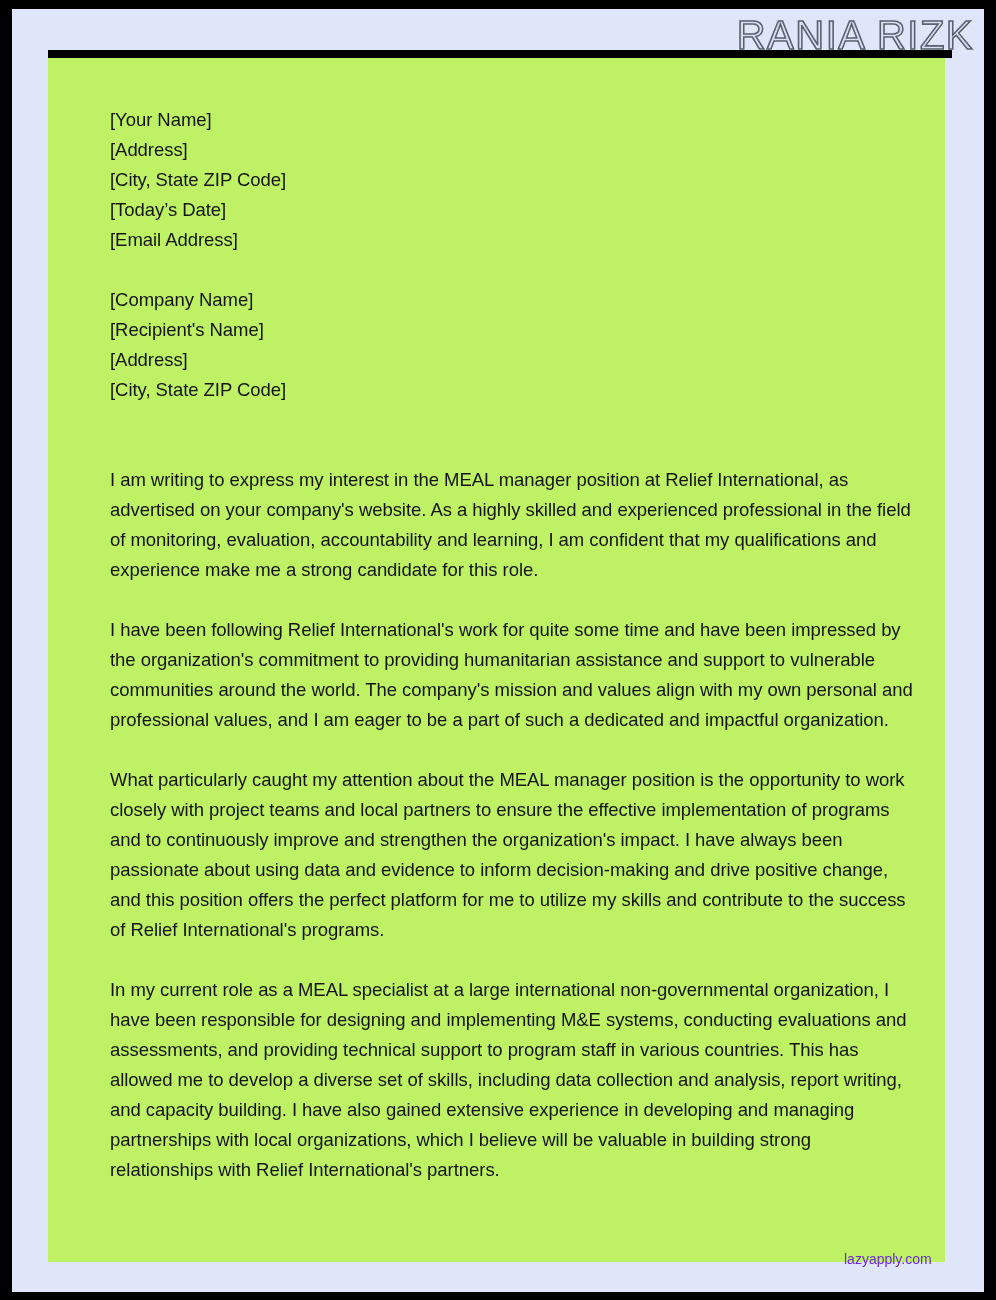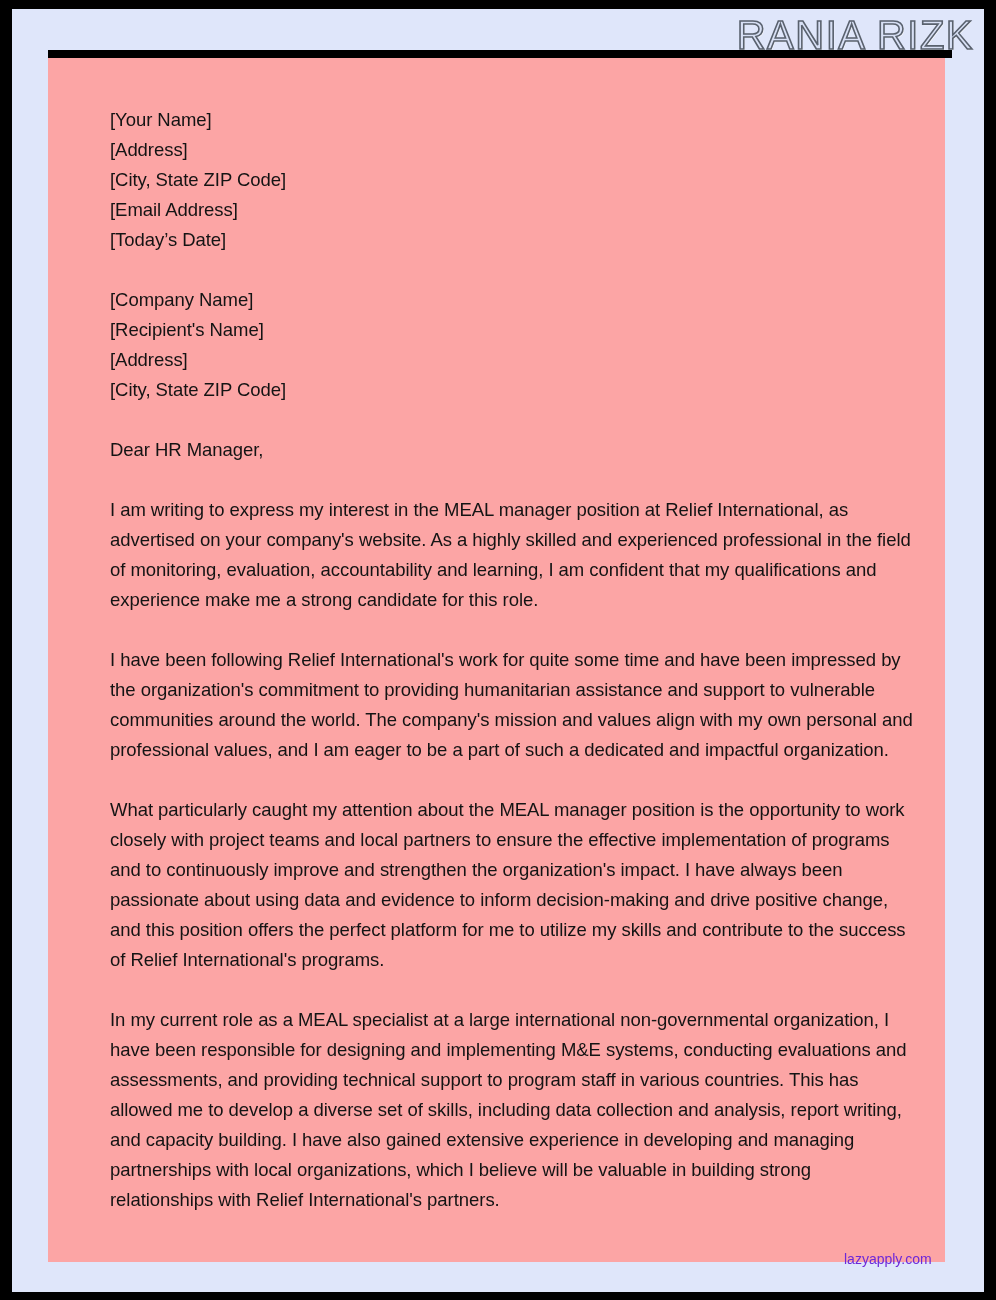--- a/index.html
+++ b/index.html
@@ -62,21 +62,21 @@
     background: #000000;
   }
 
   
   #page {
     position: absolute;
     left: 36px;
     top: 49px;
     width: 897px;
     height: 1212px;
-    background: #fca5a5;
+    background: #bef264;
     overflow: hidden;
   }
 
   #page-inner {
     position: absolute;
     left: 62px;
     top: 47px;
     width: 805px;
   }
 
@@ -142,36 +142,35 @@
 
     <div id="header-rule"></div>
 
     <div id="page">
       <div id="page-inner">
 
         <div class="block">
           <span class="addr-line">[Your Name]</span>
           <span class="addr-line">[Address]</span>
           <span class="addr-line">[City, State ZIP Code]</span>
+          <span class="addr-line">[Today’s Date]</span>
           <span class="addr-line">[Email Address]</span>
-          <span class="addr-line">[Today’s Date]</span>
         </div>
 
         <div class="gap"></div>
 
         <div class="block">
           <span class="addr-line">[Company Name]</span>
           <span class="addr-line">[Recipient's Name]</span>
           <span class="addr-line">[Address]</span>
           <span class="addr-line">[City, State ZIP Code]</span>
         </div>
 
         <div class="gap"></div>
 
-        <p class="para">Dear HR Manager,</p>
 
         <div class="gap"></div>
 
         <p class="para">I am writing to express my interest in the MEAL manager position at Relief International, as advertised on your company's website. As a highly skilled and experienced professional in the field of monitoring, evaluation, accountability and learning, I am confident that my qualifications and experience make me a strong candidate for this role.</p>
 
         <div class="gap"></div>
 
         <p class="para">I have been following Relief International's work for quite some time and have been impressed by the organization's commitment to providing humanitarian assistance and support to vulnerable communities around the world. The company's mission and values align with my own personal and professional values, and I am eager to be a part of such a dedicated and impactful organization.</p>
 
         <div class="gap"></div>

